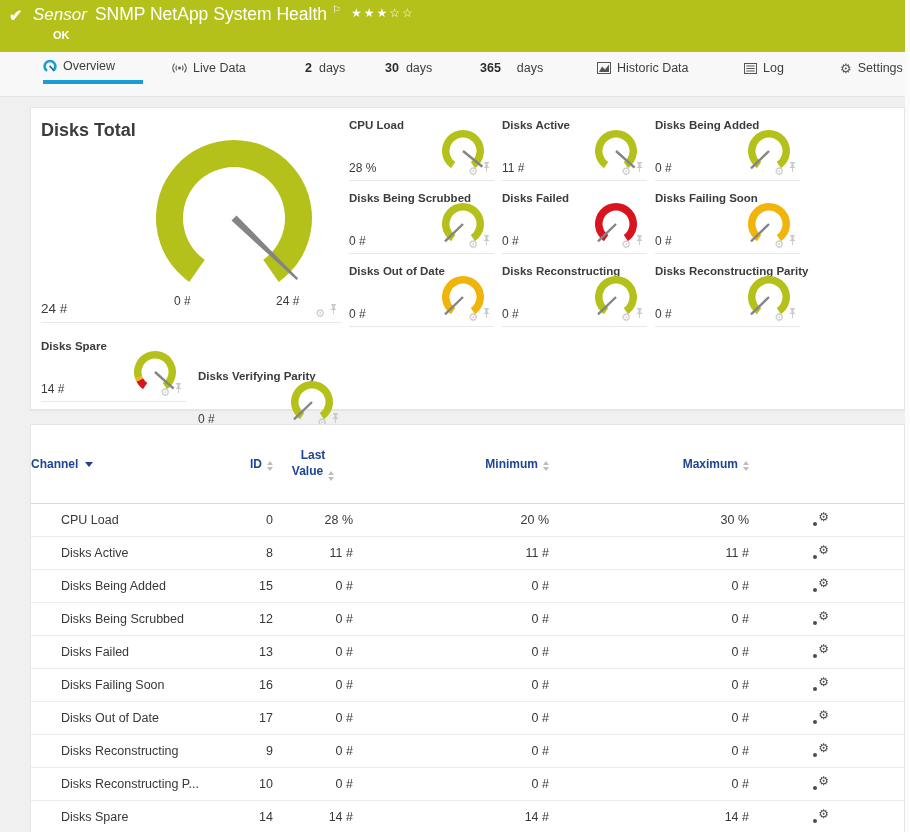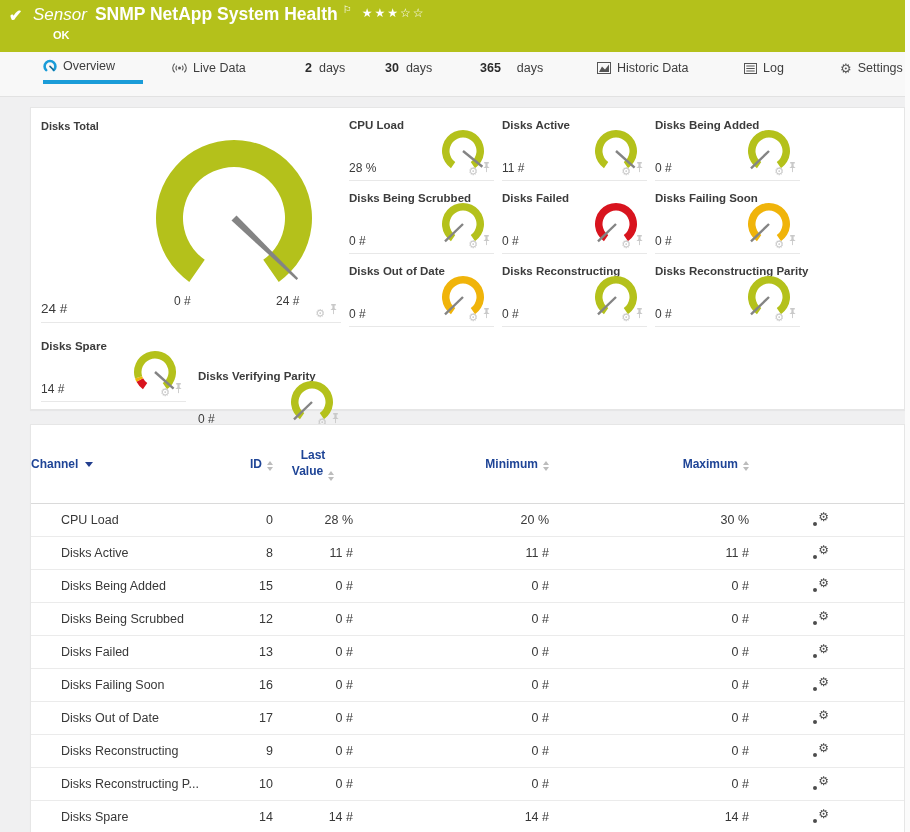--- a/index.html
+++ b/index.html
@@ -4,21 +4,21 @@
 <style>
   html,body{margin:0;padding:0}
   body{width:910px;height:832px;position:relative;overflow:hidden;
        background:#f0f0f1;font-family:"Liberation Sans",sans-serif;}
 
   
   .topbar{position:absolute;left:0;top:0;width:905px;height:52px;background:#b4c11b;color:#fff;z-index:2}
   .check-icon{position:absolute;left:9px;top:6px;font-size:16px;font-weight:bold}
   .title-row{position:absolute;left:33px;top:4px;white-space:nowrap}
   .kind-label{font-style:italic;font-size:17px;margin-right:8px}
-  .sensor-title{font-size:17.5px;font-weight:bold}
+  .sensor-title{font-size:17.5px;font-weight:normal}
   .flag-icon{font-size:10px;position:relative;top:-7px;margin-left:5px}
   .stars{font-size:12px;letter-spacing:2px;margin-left:10px;position:relative;top:-3px}
   .status-ok{position:absolute;left:53px;top:29px;font-size:11px;font-weight:bold}
   .scroll-strip{position:absolute;right:0;top:0;width:5px;height:832px;background:#fbfbfb;z-index:3}
 
   
   .tabstrip{position:absolute;left:0;top:52px;width:905px;height:45px;background:#f8f8f8;
             border-bottom:1px solid #e2e2e2;box-sizing:border-box}
   .tab{position:absolute;top:0;height:32px;display:flex;align-items:center;gap:6px;
        font-size:12.5px;color:#3e3e3e;cursor:pointer;box-sizing:border-box}
@@ -33,21 +33,21 @@
   #card-gauges{left:30px;top:107px;width:875px;height:303px}
   #card-table{left:30px;top:424px;width:875px;height:408px;overflow:hidden;border-bottom:none}
 
   
   .panel{position:absolute;border-bottom:1px solid #e8e8e8;box-sizing:border-box}
   .ptitle{position:absolute;left:0;top:3px;font-size:11.5px;font-weight:bold;color:#3c3c3c;white-space:nowrap}
   .pvalue{position:absolute;left:0;bottom:5px;font-size:12px;color:#3b3b3b}
   .picons{position:absolute;right:3px;bottom:3px;display:flex;gap:4px;align-items:flex-end;color:#c9c9c9}
   .picons .gear-glyph{color:#c9c9c9;font-size:11px;cursor:pointer}
   #main-panel{left:10px;top:8px;width:300px;height:207px}
-  #main-panel .ptitle{font-size:11px;top:4px}
+  #main-panel .ptitle{font-size:18px;top:4px}
   #main-panel .pvalue{font-size:13.5px;bottom:6px}
   .scale-label{position:absolute;font-size:12px;color:#3b3b3b;top:178px}
   #scale-min{left:133px}
   #scale-max{left:235px}
   #main-gauge-holder{position:absolute;left:93px;top:18px;width:200px;height:168px}
   .sp .gauge-holder{position:absolute;left:85px;top:10px;width:58px;height:52px}
 
   
   .tgrid{display:grid;grid-template-columns:200px 42px 80px 196px 200px 1fr;align-items:center}
   .thead{position:absolute;left:0;top:0;right:0;height:79px;border-bottom:1px solid #dadada;

